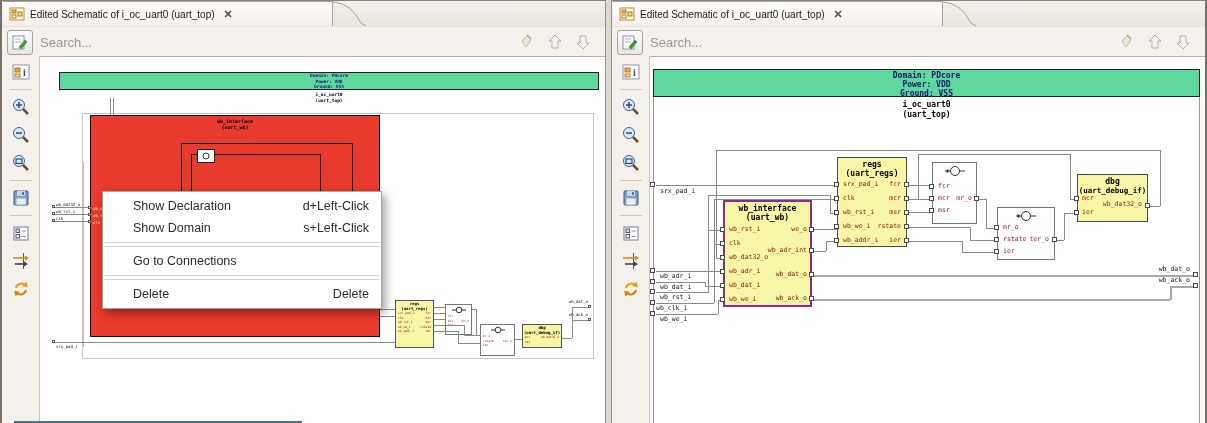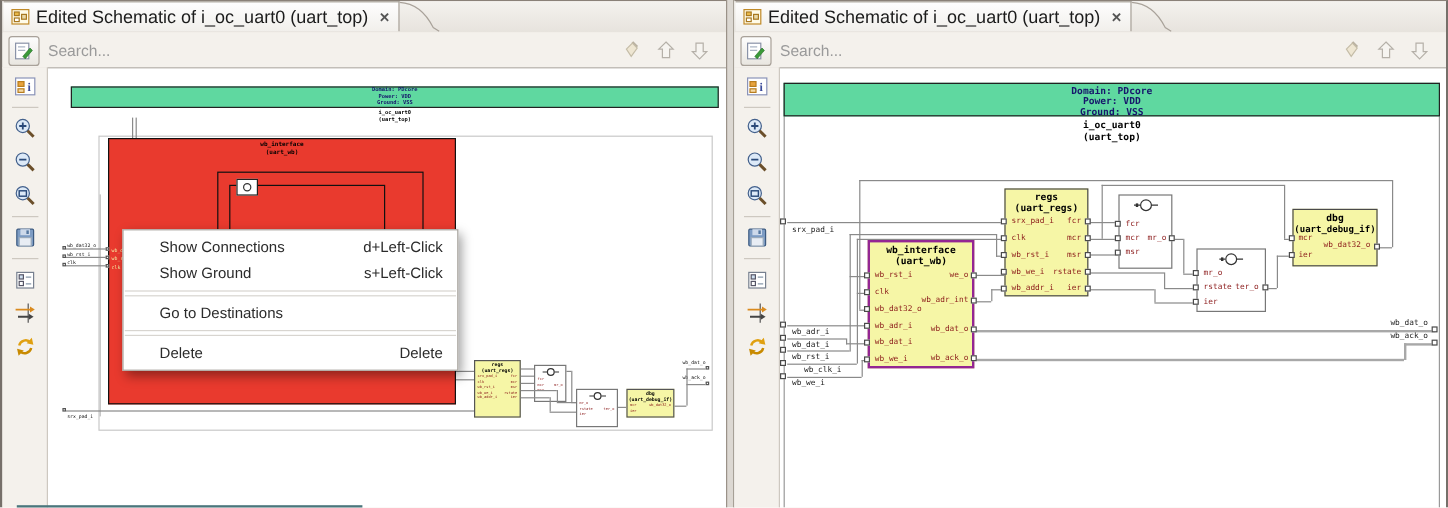--- a/index.html
+++ b/index.html
@@ -4,21 +4,21 @@
 <style>
   html,body{margin:0;padding:0;}
   body{width:1207px;height:423px;overflow:hidden;font-family:"Liberation Sans",sans-serif;background:#fff;position:relative;}
   .pane{position:absolute;top:0;height:423px;background:#f4f1ec;border-top:1px solid #8a8178;box-sizing:border-box;}
   #pane-left{left:0;width:605px;border-left:2px solid #76706a;}
   #pane-right{left:612px;width:595px;border-right:2px solid #76706a;}
   #sash{position:absolute;left:605px;top:0;width:7px;height:423px;background:#dcd8d2;border-left:1px solid #9a9288;border-right:1px solid #9a9288;box-sizing:border-box;}
   
   .tabbar{position:absolute;left:0;top:0;right:0;height:26px;background:linear-gradient(#f4f2ee,#e7e3dd);}
   .tab{position:absolute;left:1px;top:0;height:25px;width:330px;background:linear-gradient(#fefefe,#f1efeb);border:1px solid #a9a29a;border-left:none;border-bottom:none;box-sizing:border-box;display:flex;align-items:center;gap:5px;padding:0 6px;}
-  .tab-title{font-size:15px;color:#1c1c1c;white-space:nowrap;}
+  .tab-title{font-size:10px;color:#1c1c1c;white-space:nowrap;}
   .tab-close{font-size:11px;color:#555;font-weight:bold;margin-left:4px;cursor:pointer;}
   .swoosh{position:absolute;left:331px;top:0;}
   
   .searchbar{position:absolute;left:0;top:26px;right:0;height:29px;background:#f4f1ec;border-bottom:1px solid #dad6d0;}
   .editbtn{position:absolute;left:5px;top:3px;width:24px;height:23px;background:linear-gradient(#fdfdfd,#e9e6e0);border:1px solid #a9a29a;border-radius:3px;display:flex;align-items:center;justify-content:center;}
   .searchinput{position:absolute;left:36px;top:2px;width:360px;height:24px;border:none;background:transparent;font-family:"Liberation Sans",sans-serif;font-size:13px;color:#333;outline:none;}
   .searchinput::placeholder{color:#9a9a9a;}
   .sicon{position:absolute;top:5px;width:20px;height:20px;}
   
   .vtoolbar{position:absolute;left:0;top:55px;bottom:0;width:37px;background:#f4f1ec;border-right:1px solid #cdc8c0;}
@@ -311,31 +311,31 @@
         <div class="sq3" style="left: 48px; top: 149px;"></div>
         <div class="sq3" style="left: 48px; top: 156px;"></div>
         <div class="sq3" style="left: 48px; top: 163px;"></div>
         <div class="sq3" style="left: 548px; top: 248px;"></div>
         <div class="sq3" style="left: 548px; top: 261px;"></div>
       </div>
   </div>
 
   <div id="ctxmenu">
     <div class="mi">
-        <span>Show Connections</span>
+        <span>Show Declaration</span>
         <span class="sc">d+Left-Click</span>
       </div>
     <div class="mi">
-        <span>Show Ground</span>
+        <span>Show Domain</span>
         <span class="sc">s+Left-Click</span>
       </div>
     <div class="msep"></div>
     <div class="msep"></div>
     <div class="mi">
-        <span>Go to Destinations</span>
+        <span>Go to Connections</span>
         <span class="sc"></span>
       </div>
     <div class="msep"></div>
     <div class="msep"></div>
     <div class="mi">
         <span>Delete</span>
         <span class="sc">Delete</span>
       </div>
   </div>
   <div id="hthumb"></div>
@@ -528,21 +528,21 @@
     <span class="port" style="left:79px;top:239px;">wb_we_i</span>
     <span class="port" style="left:77px;top:169px;width:80px;text-align:right;">we_o</span>
     <span class="port" style="left:77px;top:190px;width:80px;text-align:right;">wb_adr_int</span>
     <span class="port" style="left:77px;top:214px;width:80px;text-align:right;">wb_dat_o</span>
     <span class="port" style="left:77px;top:238px;width:80px;text-align:right;">wb_ack_o</span>
 
     <span class="eport" style="left:10px;top:131px;">srx_pad_i</span>
     <span class="eport" style="left:10px;top:216px;">wb_adr_i</span>
     <span class="eport" style="left:10px;top:227px;">wb_dat_i</span>
     <span class="eport" style="left:10px;top:237px;">wb_rst_i</span>
-    <span class="eport" style="left:20px;top:248px;text-align:center;">wb_clk_i</span>
+    <span class="eport" style="left:6px;top:248px;text-align:center;">wb_clk_i</span>
     <span class="eport" style="left:10px;top:259px;">wb_we_i</span>
     <span class="eport" style="left:480px;top:209px;width:60px;text-align:right;">wb_dat_o</span>
     <span class="eport" style="left:480px;top:220px;width:60px;text-align:right;">wb_ack_o</span>
     <div id="rwires">
         <div class="w" style="left: 6px; top: 128px; width: 181px; height: 1px;"></div>
         <div class="w" style="left: 6px; top: 214px; width: 67px; height: 1px;"></div>
         <div class="w" style="left: 6px; top: 225px; width: 49px; height: 1px;"></div>
         <div class="w" style="left: 55px; top: 225px; width: 1px; height: 5px;"></div>
         <div class="w" style="left: 55px; top: 229px; width: 18px; height: 1px;"></div>
         <div class="w" style="left: 6px; top: 235px; width: 52px; height: 1px;"></div>

